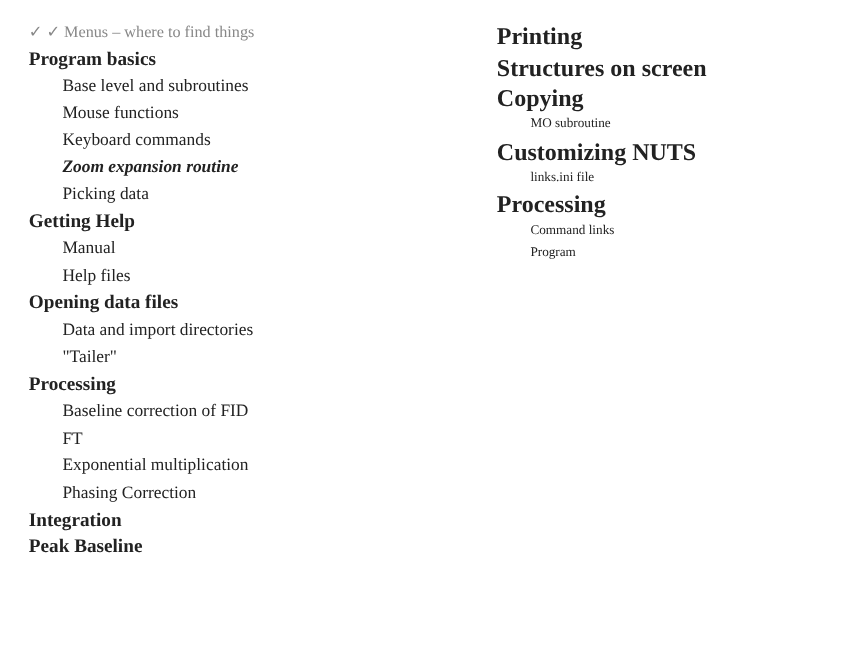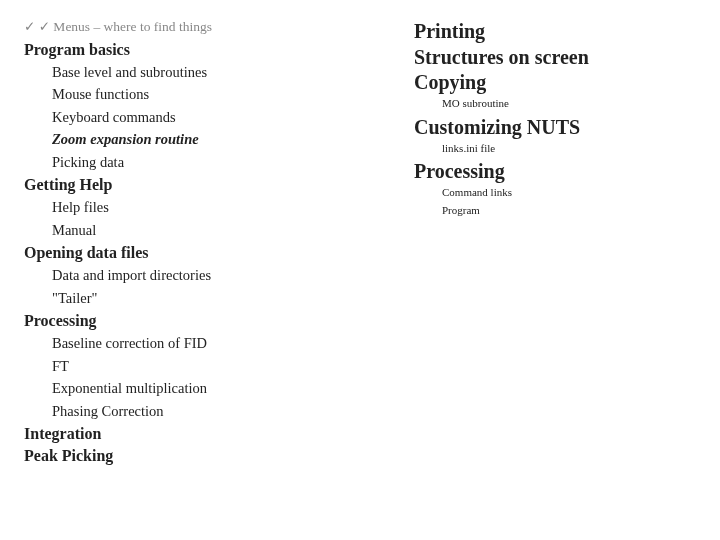--- a/index.html
+++ b/index.html
@@ -86,35 +86,35 @@
 
     <div class="section-header">Program basics</div>
 
     <div class="sub-item">Base level and subroutines</div>
     <div class="sub-item">Mouse functions</div>
     <div class="sub-item">Keyboard commands</div>
     <div class="sub-item sub-item-bold">Zoom expansion routine</div>
     <div class="sub-item">Picking data</div>
 
     <div class="section-header section-gap">Getting Help</div>
+    <div class="sub-item">Manual</div>
     <div class="sub-item">Help files</div>
-    <div class="sub-item">Manual</div>
 
     <div class="section-header section-gap">Opening data files</div>
     <div class="sub-item">Data and import directories</div>
     <div class="sub-item">"Tailer"</div>
 
     <div class="section-header section-gap">Processing</div>
     <div class="sub-item">Baseline correction of FID</div>
     <div class="sub-item">FT</div>
     <div class="sub-item">Exponential multiplication</div>
     <div class="sub-item">Phasing Correction</div>
 
     <div class="section-header section-gap">Integration</div>
-    <div class="section-header">Peak Picking</div>
+    <div class="section-header">Peak Baseline</div>
 
   </div>
 
   <div class="right-column">
 
     <div class="right-section-header">Printing</div>
     <div class="right-section-header right-section-gap">Structures on screen</div>
     <div class="right-section-header">Copying</div>
     <div class="right-sub-item">MO subroutine</div>
     <div class="right-section-header right-section-gap">Customizing NUTS</div>

